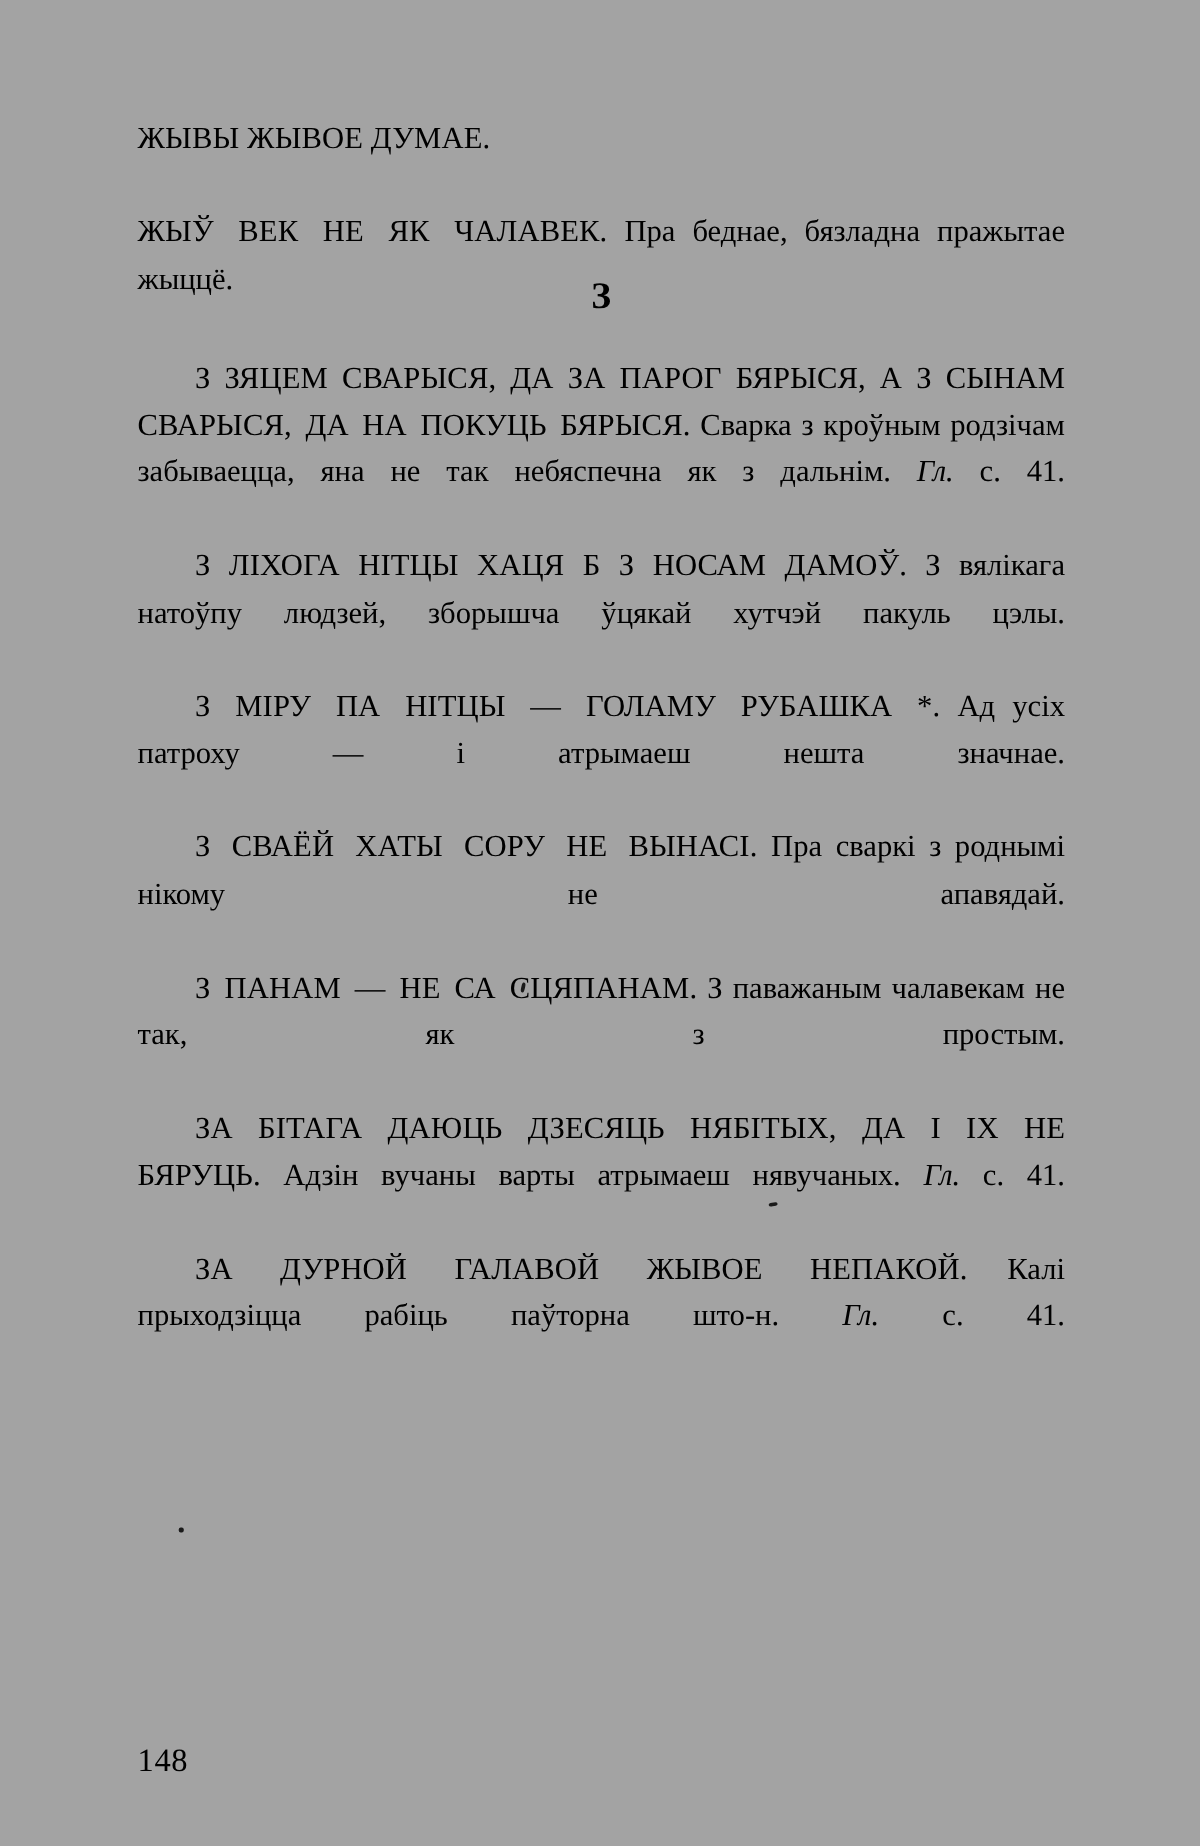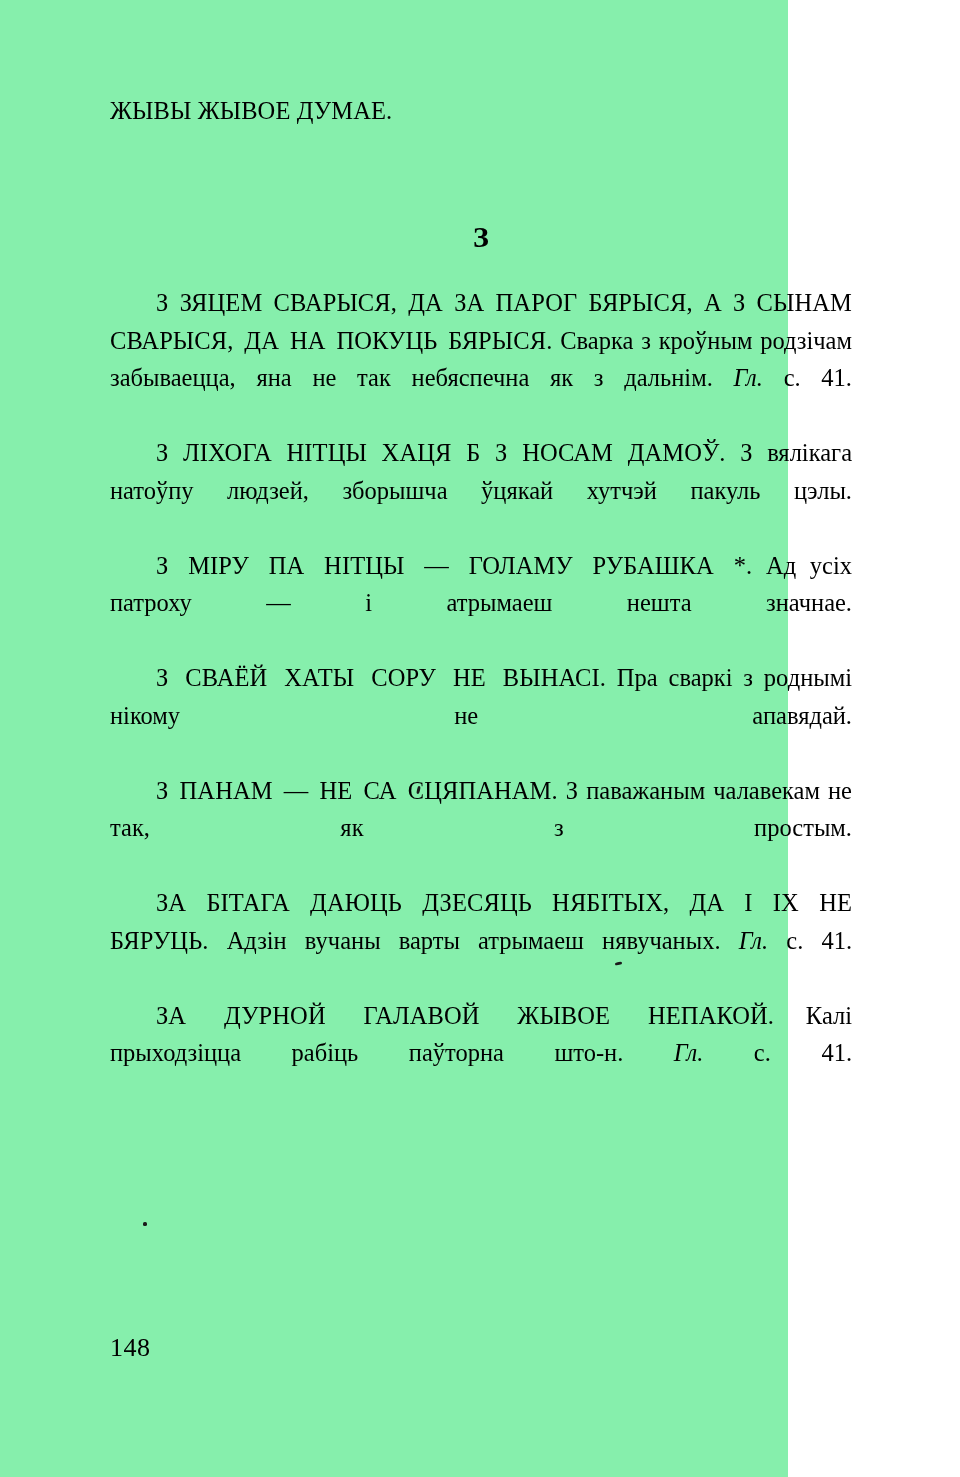--- a/index.html
+++ b/index.html
@@ -10,23 +10,23 @@
   body {
     width: 960px;
     height: 1477px;
     font-family: "Liberation Serif", "DejaVu Serif", serif;
     color: #000000;
     overflow: hidden;
   }
 
   #page {
     position: relative;
-    width: 788px;
+    width: 960px;
     height: 1477px;
-    background: #86efac;
+    background: #a3a3a3;
   }
 
   
   #column {
     position: absolute;
     left: 110px;
     top: 92px;
     width: 742px;
   }
 
@@ -75,21 +75,21 @@
   
   .block {
     position: absolute;
     left: 0;
     width: 742px;
   }
 
   #page-number {
     position: absolute;
     left: 110px;
-    top: 1334px;
+    top: 1395px;
     font-size: 26px;
     line-height: 28px;
     letter-spacing: 0.5px;
   }
 
   
   .speck {
     position: absolute;
     background: #1a1a1a;
     border-radius: 40%;
@@ -98,20 +98,24 @@
   .looser { word-spacing: 6px; }
 </style>
 </head>
 <body>
 
 <div id="page">
 
   <div class="block" style="left:110px; top:92px;">
     <p class="entry noindent" style="text-align:left;">
       <span class="hw">ЖЫВЫ ЖЫВОЕ ДУМАЕ.</span>
+    </p>
+    <p class="entry noindent">
+      <span class="hw looser">ЖЫЎ ВЕК НЕ ЯК ЧАЛАВЕК.</span>
+      <span>Пра беднае, бязладна пражытае жыццё.</span>
     </p>
   </div>
 
   <div id="section-letter" style="left:110px;">
     <span>З</span>
   </div>
 
   <div id="column" style="top:284px;">
 
     <p class="entry">

